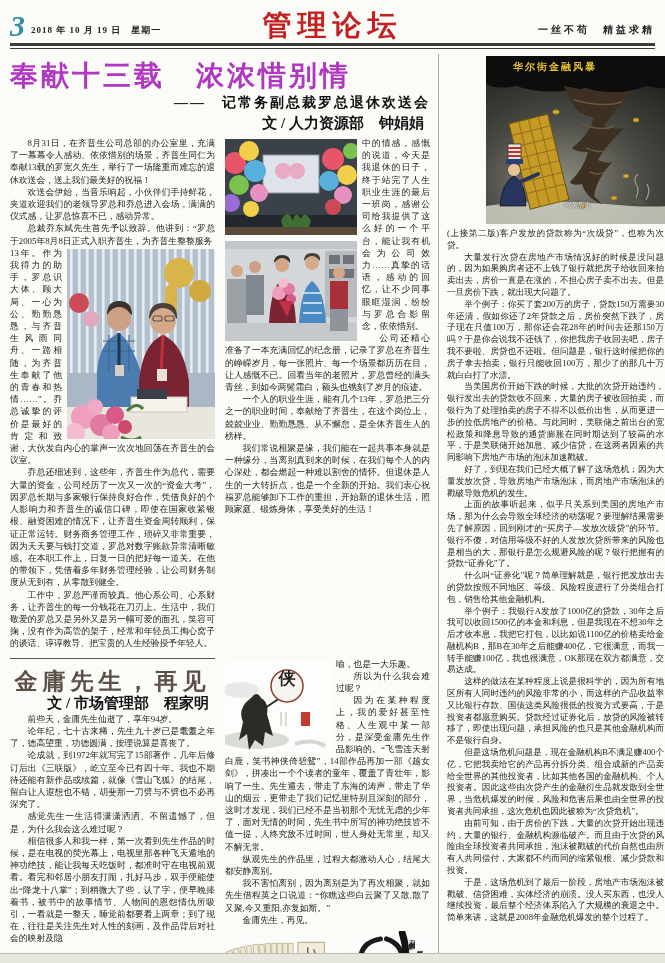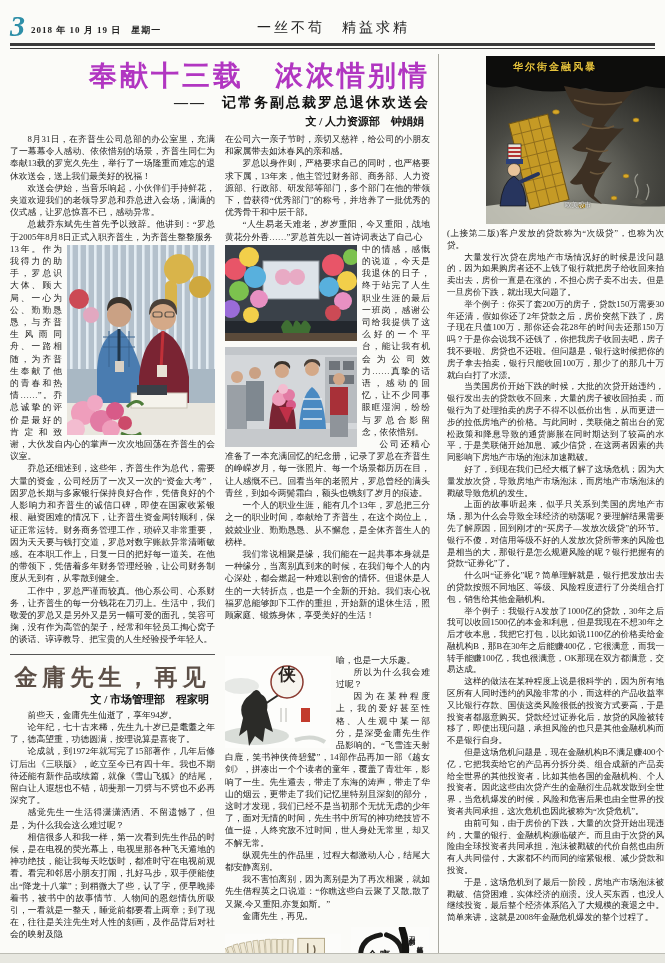--- a/index.html
+++ b/index.html
@@ -10,41 +10,41 @@
     font-family:"Liberation Serif",serif;color:#1c1c1c;
   }
   
   .masthead{display:flex;align-items:flex-end;height:36px;}
   .mh-left{display:flex;align-items:flex-end;gap:6px;width:200px;}
   .pgnum{font-family:"Liberation Serif",serif;font-style:italic;font-weight:bold;
     font-size:30px;line-height:28px;color:#2e8fa8;}
   .mh-date{font-size:9px;font-weight:bold;letter-spacing:1px;padding-bottom:3px;color:#222;}
   .mh-title{flex:1;text-align:center;margin:0;font-size:29px;line-height:30px;
     font-weight:bold;color:#c32121;letter-spacing:6px;font-family:"Liberation Serif",serif;}
-  .mh-slogan{width:200px;text-align:right;font-size:14px;font-weight:normal;
+  .mh-slogan{width:200px;text-align:right;font-size:10px;font-weight:bold;
     letter-spacing:3px;padding-bottom:3px;color:#222;}
   .rule-thick{height:3px;background:#3b3b3b;margin-top:3px;}
   .rule-thin{height:1px;background:#3b3b3b;margin-top:2px;}
 
   
   .content{display:flex;gap:8px;margin-top:5px;}
   .left-region{width:420px;}
   .right-region{width:217px;border-left:1px solid #a8a8a0;padding-left:8px;box-sizing:content-box;}
 
   .cols{display:flex;gap:10px;}
   .col{width:205px;font-size:8.8px;line-height:12.2px;text-align:justify;}
   .para{margin:0;text-indent:2em;}
   .para.cont{text-indent:0;}
 
   
-  .a1-headline{margin:6px 0 2px 0;text-align:right;font-family:"DejaVu Sans",sans-serif;
+  .a1-headline{margin:6px 0 2px 0;text-align:left;font-family:"DejaVu Sans",sans-serif;
     font-weight:bold;font-size:28px;line-height:32px;letter-spacing:3px;color:#b136c1;}
   .a1-subtitle{margin:2px 0 2px 0;text-align:right;font-weight:bold;font-size:14px;
     letter-spacing:2px;color:#111;}
-  .byline{text-align:right;font-weight:bold;font-size:11px;margin:0 6px 4px 0;color:#111;}
+  .byline{text-align:right;font-weight:bold;font-size:15px;margin:0 6px 4px 0;color:#111;}
 
   .photo{display:block;}
   .photo svg{display:block;width:100%;height:100%;}
   .ph-right{float:right;width:148px;height:190px;margin:2px 0 3px 5px;}
   .ph-left-stack{float:left;width:132px;margin:2px 5px 3px 0;}
   .ph-left-stack .p-balloons{width:132px;height:96px;margin-bottom:6px;}
   .ph-left-stack .p-group{width:132px;height:100px;}
 
   
   .a2 .a2c1{border-top:1px solid #555;padding-top:6px;}
@@ -82,20 +82,21 @@
 </head>
 <body>
 
 <div class="page">
 
   <header class="masthead">
     <div class="mh-left">
       <span class="pgnum">3</span>
       <span class="mh-date">2018 年 10 月 19 日　星期一</span>
     </div>
+    <h1 class="mh-title">管理论坛</h1>
     <div class="mh-slogan">一丝不苟　精益求精</div>
   </header>
   <div class="rule-thick"></div>
   <div class="rule-thin"></div>
 
   <main class="content">
 
     <section class="left-region">
 
       <article>
@@ -157,25 +158,20 @@
               </div>
               <div>
                   <p class="para cont">13年。作为我得力的助手，罗总识大体、顾大局、一心为公、勤勤恳恳，与齐普生风雨同舟、一路相随，为齐普生奉献了他的青春和热情……”。乔总诚挚的评价是最好的肯定和致谢，大伙发自内心的掌声一次次地回荡在齐普生的会议室。</p>
                   <p class="para">乔总还细述到，这些年，齐普生作为总代，需要大量的资金，公司经历了一次又一次的“资金大考”，因罗总长期与多家银行保持良好合作，凭借良好的个人影响力和齐普生的诚信口碑，即使在国家收紧银根、融资困难的情况下，让齐普生资金周转顺利，保证正常运转。财务商务管理工作，琐碎又非常重要，因为天天要与钱打交道，罗总对数字账款异常清晰敏感。在本职工作上，日复一日的把好每一道关。在他的带领下，凭借着多年财务管理经验，让公司财务制度从无到有，从零散到健全。</p>
                   <p class="para">工作中，罗总严谨而较真。他心系公司、心系财务，让齐普生的每一分钱花在刀刃上。生活中，我们敬爱的罗总又是另外又是另一幅可爱的面孔，笑容可掬，没有作为高管的架子，经常和年轻员工掏心窝子的谈话、谆谆教导、把宝贵的人生经验授予年轻人。</p>
                 </div>
             </div>
           </div>
 
           <div class="col">
-            <div>
-                <p class="para cont">在公司六一亲子节时，亲切又慈祥，给公司的小朋友和家属带去如沐春风的亲和感。</p>
-                <p class="para">罗总以身作则，严格要求自己的同时，也严格要求下属，13年来，他主管过财务部、商务部、人力资源部、行政部、研发部等部门，多个部门在他的带领下，曾获得“优秀部门”的称号，并培养了一批优秀的优秀骨干和中层干部。</p>
-                <p class="para">“人生易老天难老，岁岁重阳，今又重阳，战地黄花分外香……”罗总首先以一首诗词表达了自己心</p>
-              </div>
             <div>
               <div class="ph-left-stack">
                 <div class="photo p-balloons">
                   <svg viewBox="0 0 132 96">
                     <rect width="132" height="96" fill="#3a4149"></rect>
                     <rect x="0" y="76" width="132" height="20" fill="#23282e"></rect>
                     <rect x="38" y="16" width="56" height="38" fill="#dde3e9" stroke="#8e959c"></rect>
                     <circle cx="58" cy="32" r="8" fill="#e8aac4"></circle>
                     <circle cx="72" cy="32" r="8" fill="#e8aac4"></circle>
                     <g>

